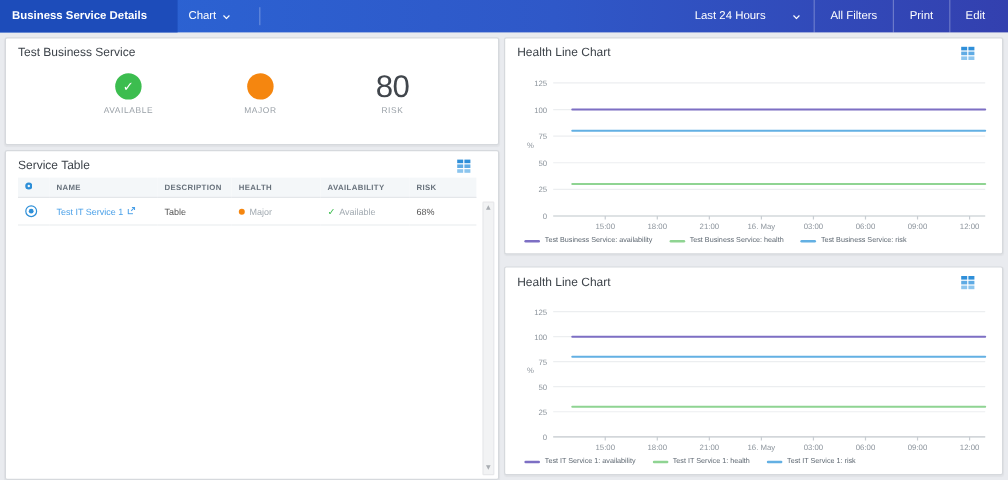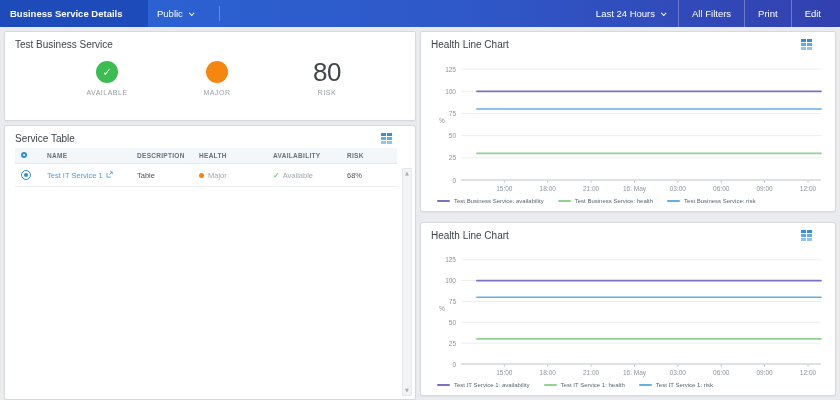--- a/index.html
+++ b/index.html
@@ -12,21 +12,21 @@
          display:flex; align-items:stretch; color:#fff; }
   .hdr-title-block { width:148px; background:#1d4cba; display:flex; align-items:center;
                      padding-left:10px; font-size:9.5px; font-weight:bold; flex:0 0 auto; }
   .public-btn { display:flex; align-items:center; gap:6px; padding:0 10px 0 9px;
                 font-size:9.5px; cursor:pointer; }
   .chev { width:4px; height:4px; border-right:1.2px solid #fff; border-bottom:1.2px solid #fff;
           transform:rotate(45deg) translateY(-1px); display:inline-block; }
   .vsep { width:1px; height:15px; background:rgba(255,255,255,.28); align-self:center; margin-left:16px; }
   .hdr-spacer { flex:1; }
   .hdr-right { display:flex; align-items:stretch; padding-right:6px; }
-  .hdr-item { display:flex; align-items:center; gap:6px; padding:0 13px; font-size:9.5px; cursor:pointer; }
+  .hdr-item { display:flex; align-items:center; gap:23px; padding:0 13px; font-size:9.5px; cursor:pointer; }
   .hdr-item.sep { border-left:1px solid rgba(255,255,255,.28); }
 
   
   .panel { position:absolute; background:#fff; border:1px solid #d6d9dd; border-radius:2px;
            box-shadow:0 1px 1px rgba(0,0,0,.04); display:flex; flex-direction:column; }
   .panel-hd { display:flex; justify-content:space-between; 
               padding:7px 23px 3px 10px; flex:0 0 auto; }
   .panel-title { font-size:10px; color:#3d434a; }
   .grid-icon { display:grid; grid-template-columns:5px 5px; grid-auto-rows:3px; gap:1px; cursor:pointer; }
   .grid-icon i { display:block; }
@@ -79,21 +79,21 @@
   .legend-item { display:flex; align-items:center; gap:4px; cursor:pointer; }
   .legend-swatch { width:13px; height:2px; border-radius:1px; display:inline-block; }
   .legend-label { font-size:6px; color:#5d6771; }
 </style>
 </head>
 <body>
 
 <div class="hdr">
   <div class="hdr-title-block">Business Service Details</div>
   <div class="public-btn">
-    <span>Public</span>
+    <span>Chart</span>
     <span class="chev"></span>
   </div>
   <span class="vsep"></span>
   <div class="hdr-spacer"></div>
   <div class="hdr-right">
     <div class="hdr-item">
       <span>Last 24 Hours</span>
       <span class="chev"></span>
     </div>
     <div class="hdr-item sep">All Filters</div>

